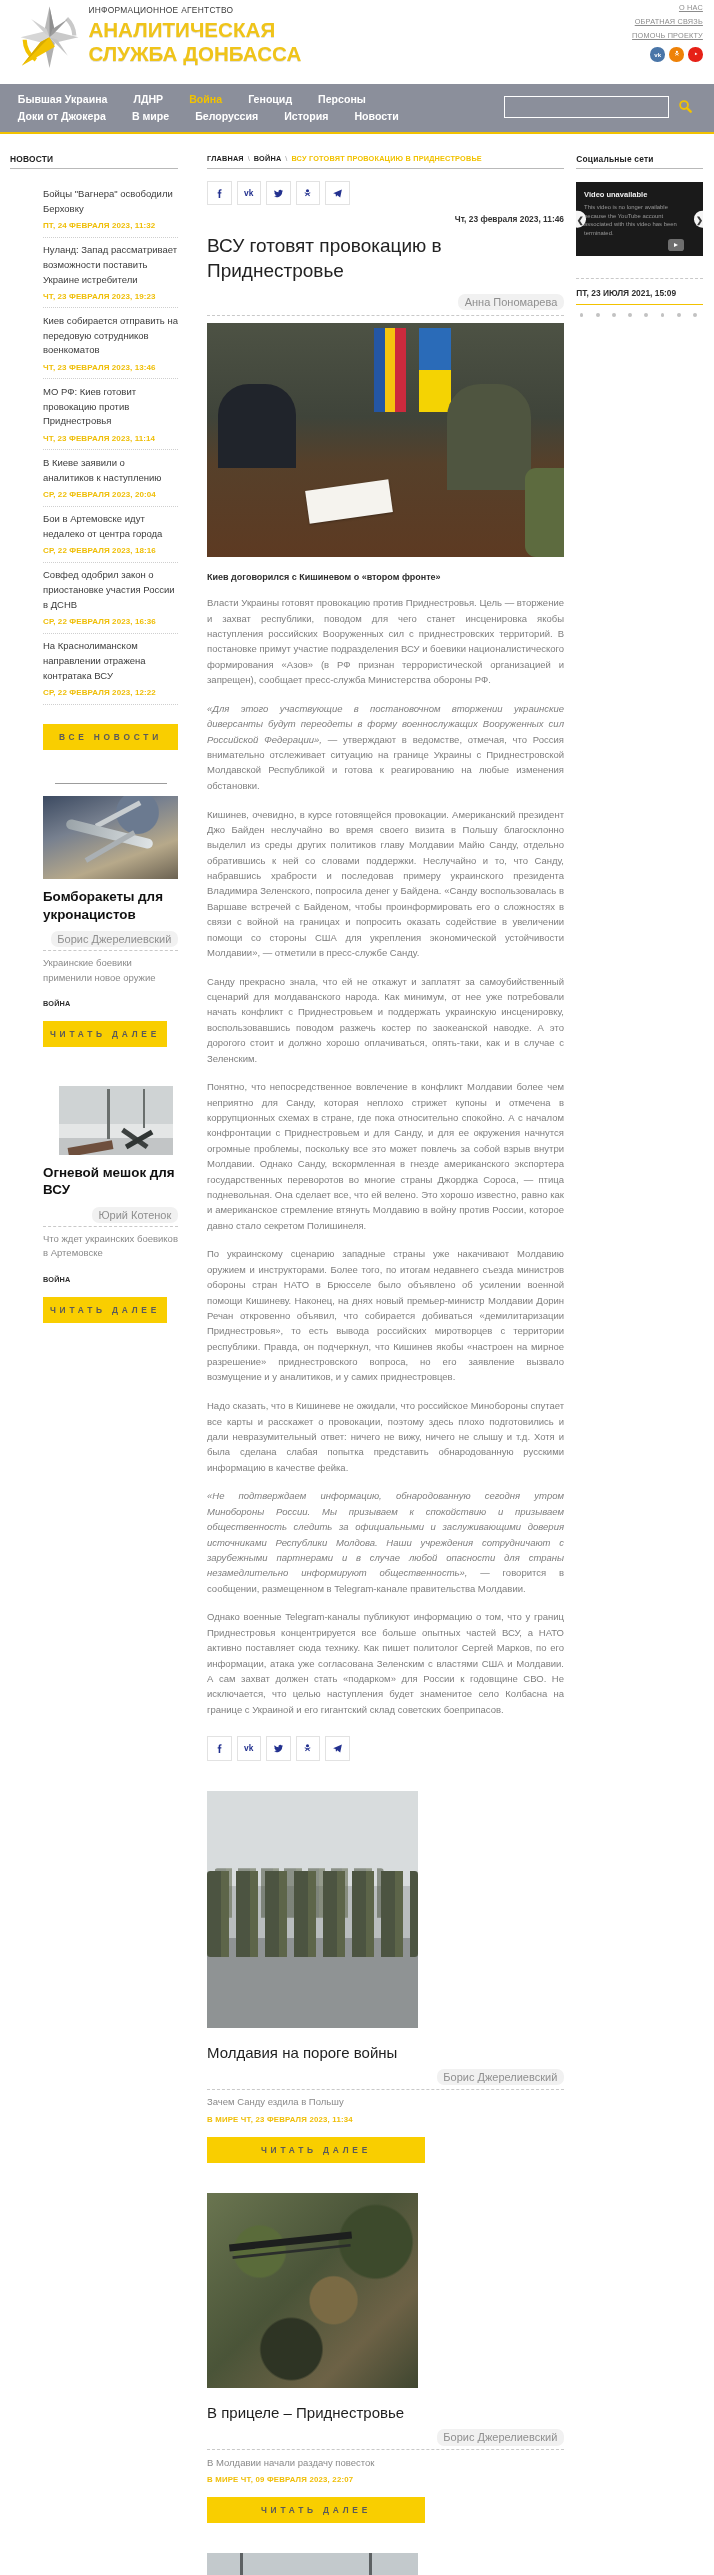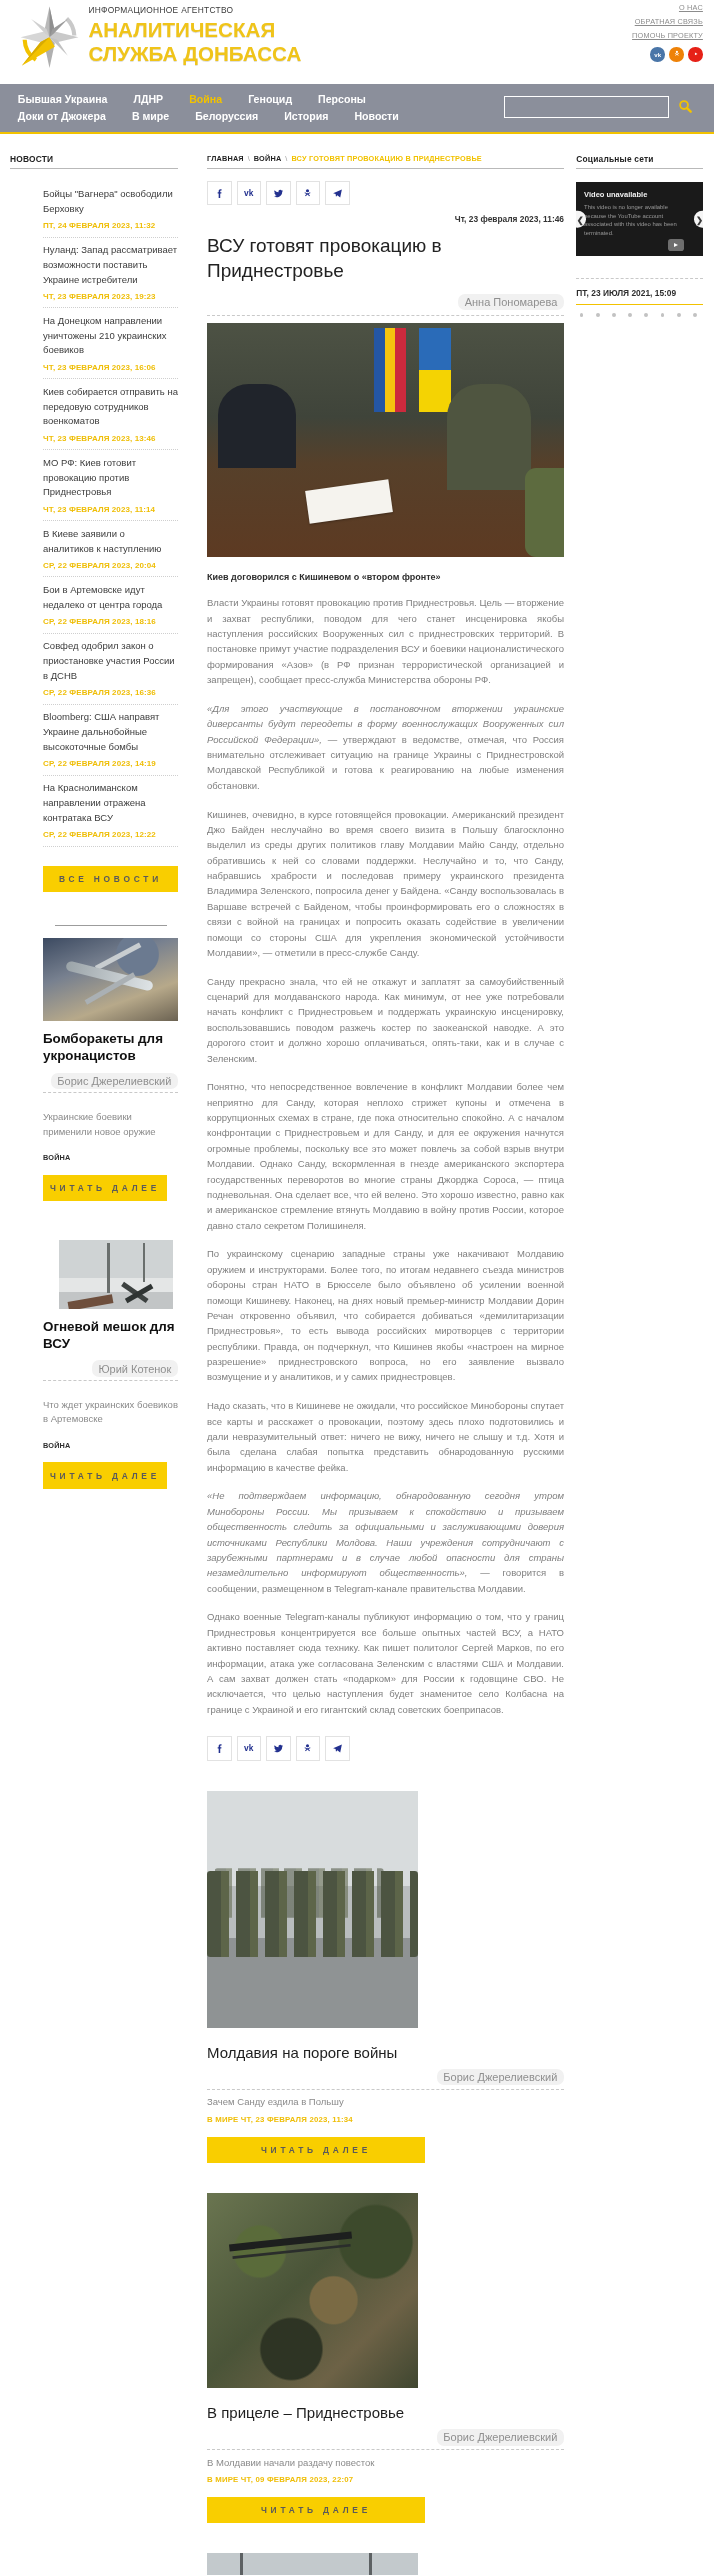--- a/index.html
+++ b/index.html
@@ -48,21 +48,21 @@
   .btn-yellow { display:block; background:#F9CE00; color:#5a5a5a; font-weight:bold; font-size:8.4px; letter-spacing:.45em; text-align:center; padding:8.4px 0 7.8px 0; border:none; cursor:pointer; }
   .all-news-btn { margin:19px 0 0 33px; width:135px; }
   .sb-divider { border-top:0.6px solid #9c9c9c; margin:33px 11px 0 45px; }
 
   .sb-teaser { padding-left:33px; margin-top:12.3px; }
   .sb-teaser-img { width:135px; height:83px; position:relative; overflow:hidden; }
   .sb-teaser-title { font-size:13.4px; font-weight:bold; color:#111; line-height:1.3; margin-top:9px; }
   .chip-row { display:flex; justify-content:flex-end; margin-top:7.8px; }
   .author-chip { background:#f1f1f1; color:#8f8f8f; font-size:11px; padding:2.2px 6.7px; cursor:pointer;border-radius:7px; }
   .dashed { border-top:0.6px dashed #c9c9c9; margin-top:3.3px; }
-  .sb-teaser-text { font-size:9.5px; color:#8a8a8a; line-height:1.5; margin-top:17px; }
+  .sb-teaser-text { font-size:9.5px; color:#8a8a8a; line-height:1.5; margin-top:5px; }
   .sb-tag { font-size:7.3px; font-weight:bold; color:#2e2e2e; letter-spacing:0.2px; margin-top:14.5px; cursor:pointer; }
   .read-btn { margin-top:12.3px; width:124px; }
 
   
   .breadcrumb { font-size:7.3px; font-weight:bold; letter-spacing:0.2px; padding-bottom:5px; border-bottom:0.6px solid #b9b9b9; color:#222; }
   .bc-sep { color:#9a9a9a; font-weight:normal; padding:0 3.9px; }
   .bc-active { color:#F2C200; }
   .share-row { display:flex; gap:5px; margin-top:12.3px; }
   .share-btn { width:24.5px; height:24.5px; border:0.6px solid #e2e2e2; background:#fff; display:flex; align-items:center; justify-content:center; cursor:pointer; }
   .share-btn svg { width:11px; height:11px; fill:#23318f; }
@@ -206,46 +206,38 @@
     <ul class="news-list" style="list-style:none;">
       <li class="news-item">
         <a class="news-title">Бойцы "Вагнера" освободили Берховку</a>
         <div class="news-date">ПТ, 24 ФЕВРАЛЯ 2023, 11:32</div>
       </li>
       <li class="news-item">
         <a class="news-title">Нуланд: Запад рассматривает возможности поставить Украине истребители</a>
         <div class="news-date">ЧТ, 23 ФЕВРАЛЯ 2023, 19:23</div>
       </li>
       <li class="news-item">
-        <a class="news-title">На Донецком направлении уничтожены 210 украинских боевиков</a>
-        <div class="news-date">ЧТ, 23 ФЕВРАЛЯ 2023, 16:06</div>
-      </li>
-      <li class="news-item">
         <a class="news-title">Киев собирается отправить на передовую сотрудников военкоматов</a>
         <div class="news-date">ЧТ, 23 ФЕВРАЛЯ 2023, 13:46</div>
       </li>
       <li class="news-item">
         <a class="news-title">МО РФ: Киев готовит провокацию против Приднестровья</a>
         <div class="news-date">ЧТ, 23 ФЕВРАЛЯ 2023, 11:14</div>
       </li>
       <li class="news-item">
         <a class="news-title">В Киеве заявили о аналитиков к наступлению</a>
         <div class="news-date">СР, 22 ФЕВРАЛЯ 2023, 20:04</div>
       </li>
       <li class="news-item">
         <a class="news-title">Бои в Артемовске идут недалеко от центра города</a>
         <div class="news-date">СР, 22 ФЕВРАЛЯ 2023, 18:16</div>
       </li>
       <li class="news-item">
         <a class="news-title">Совфед одобрил закон о приостановке участия России в ДСНВ</a>
         <div class="news-date">СР, 22 ФЕВРАЛЯ 2023, 16:36</div>
-      </li>
-      <li class="news-item">
-        <a class="news-title">Bloomberg: США направят Украине дальнобойные высокоточные бомбы</a>
-        <div class="news-date">СР, 22 ФЕВРАЛЯ 2023, 14:19</div>
       </li>
       <li class="news-item">
         <a class="news-title">На Краснолиманском направлении отражена контратака ВСУ</a>
         <div class="news-date">СР, 22 ФЕВРАЛЯ 2023, 12:22</div>
       </li>
     </ul>
     <button class="btn-yellow all-news-btn">ВСЕ НОВОСТИ</button>
 
     <div class="sb-divider"></div>
 

